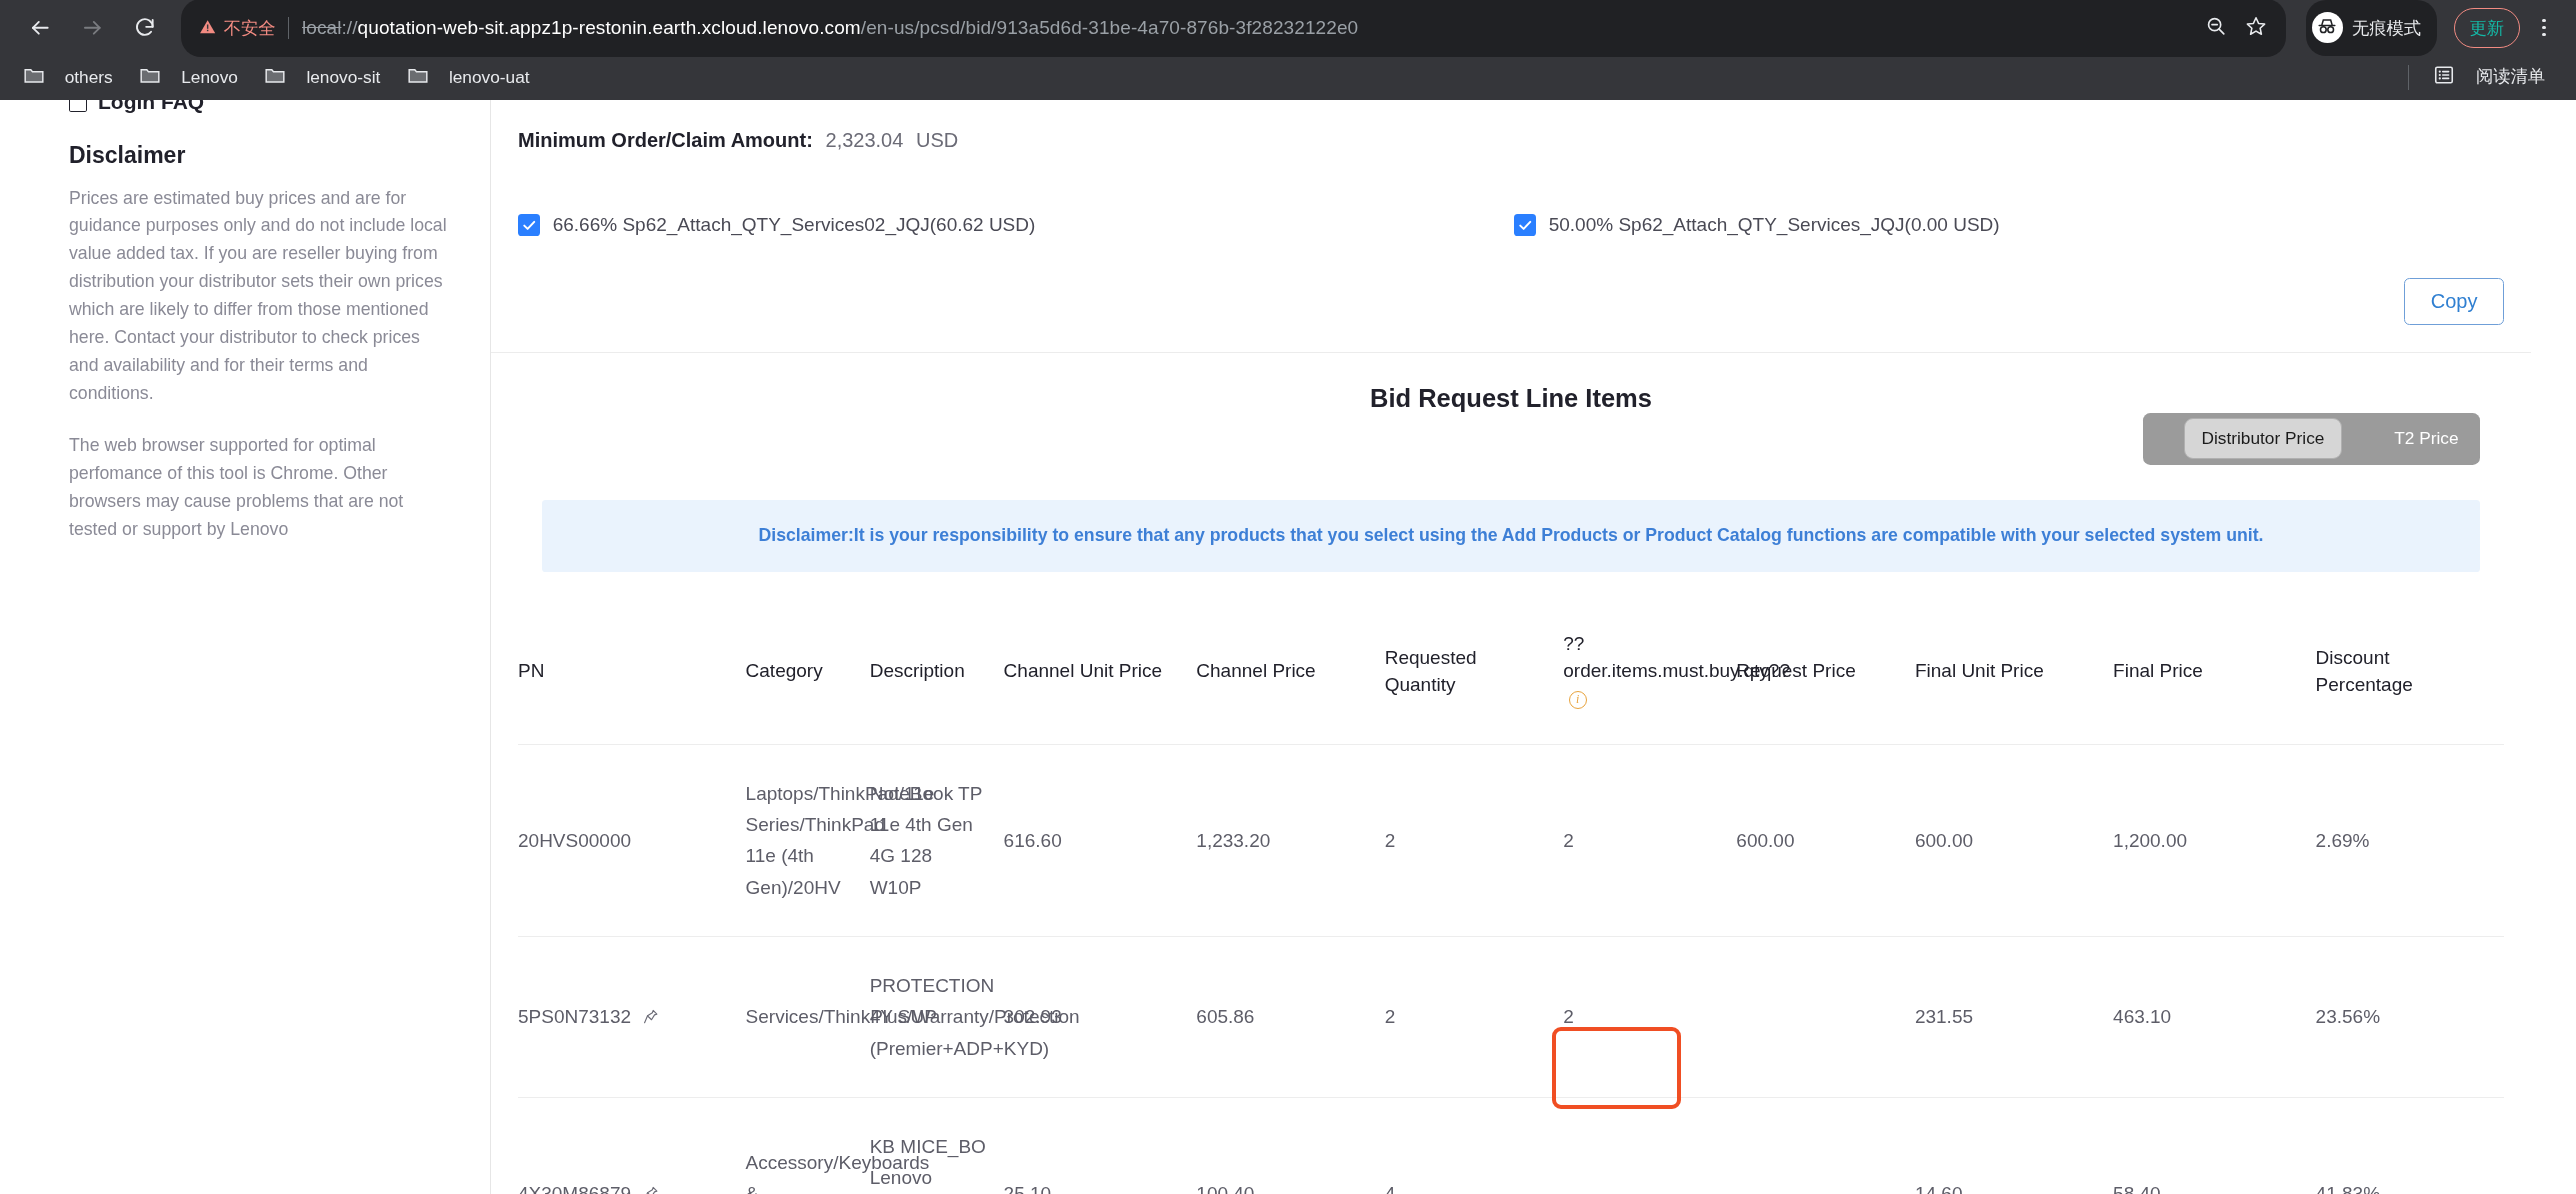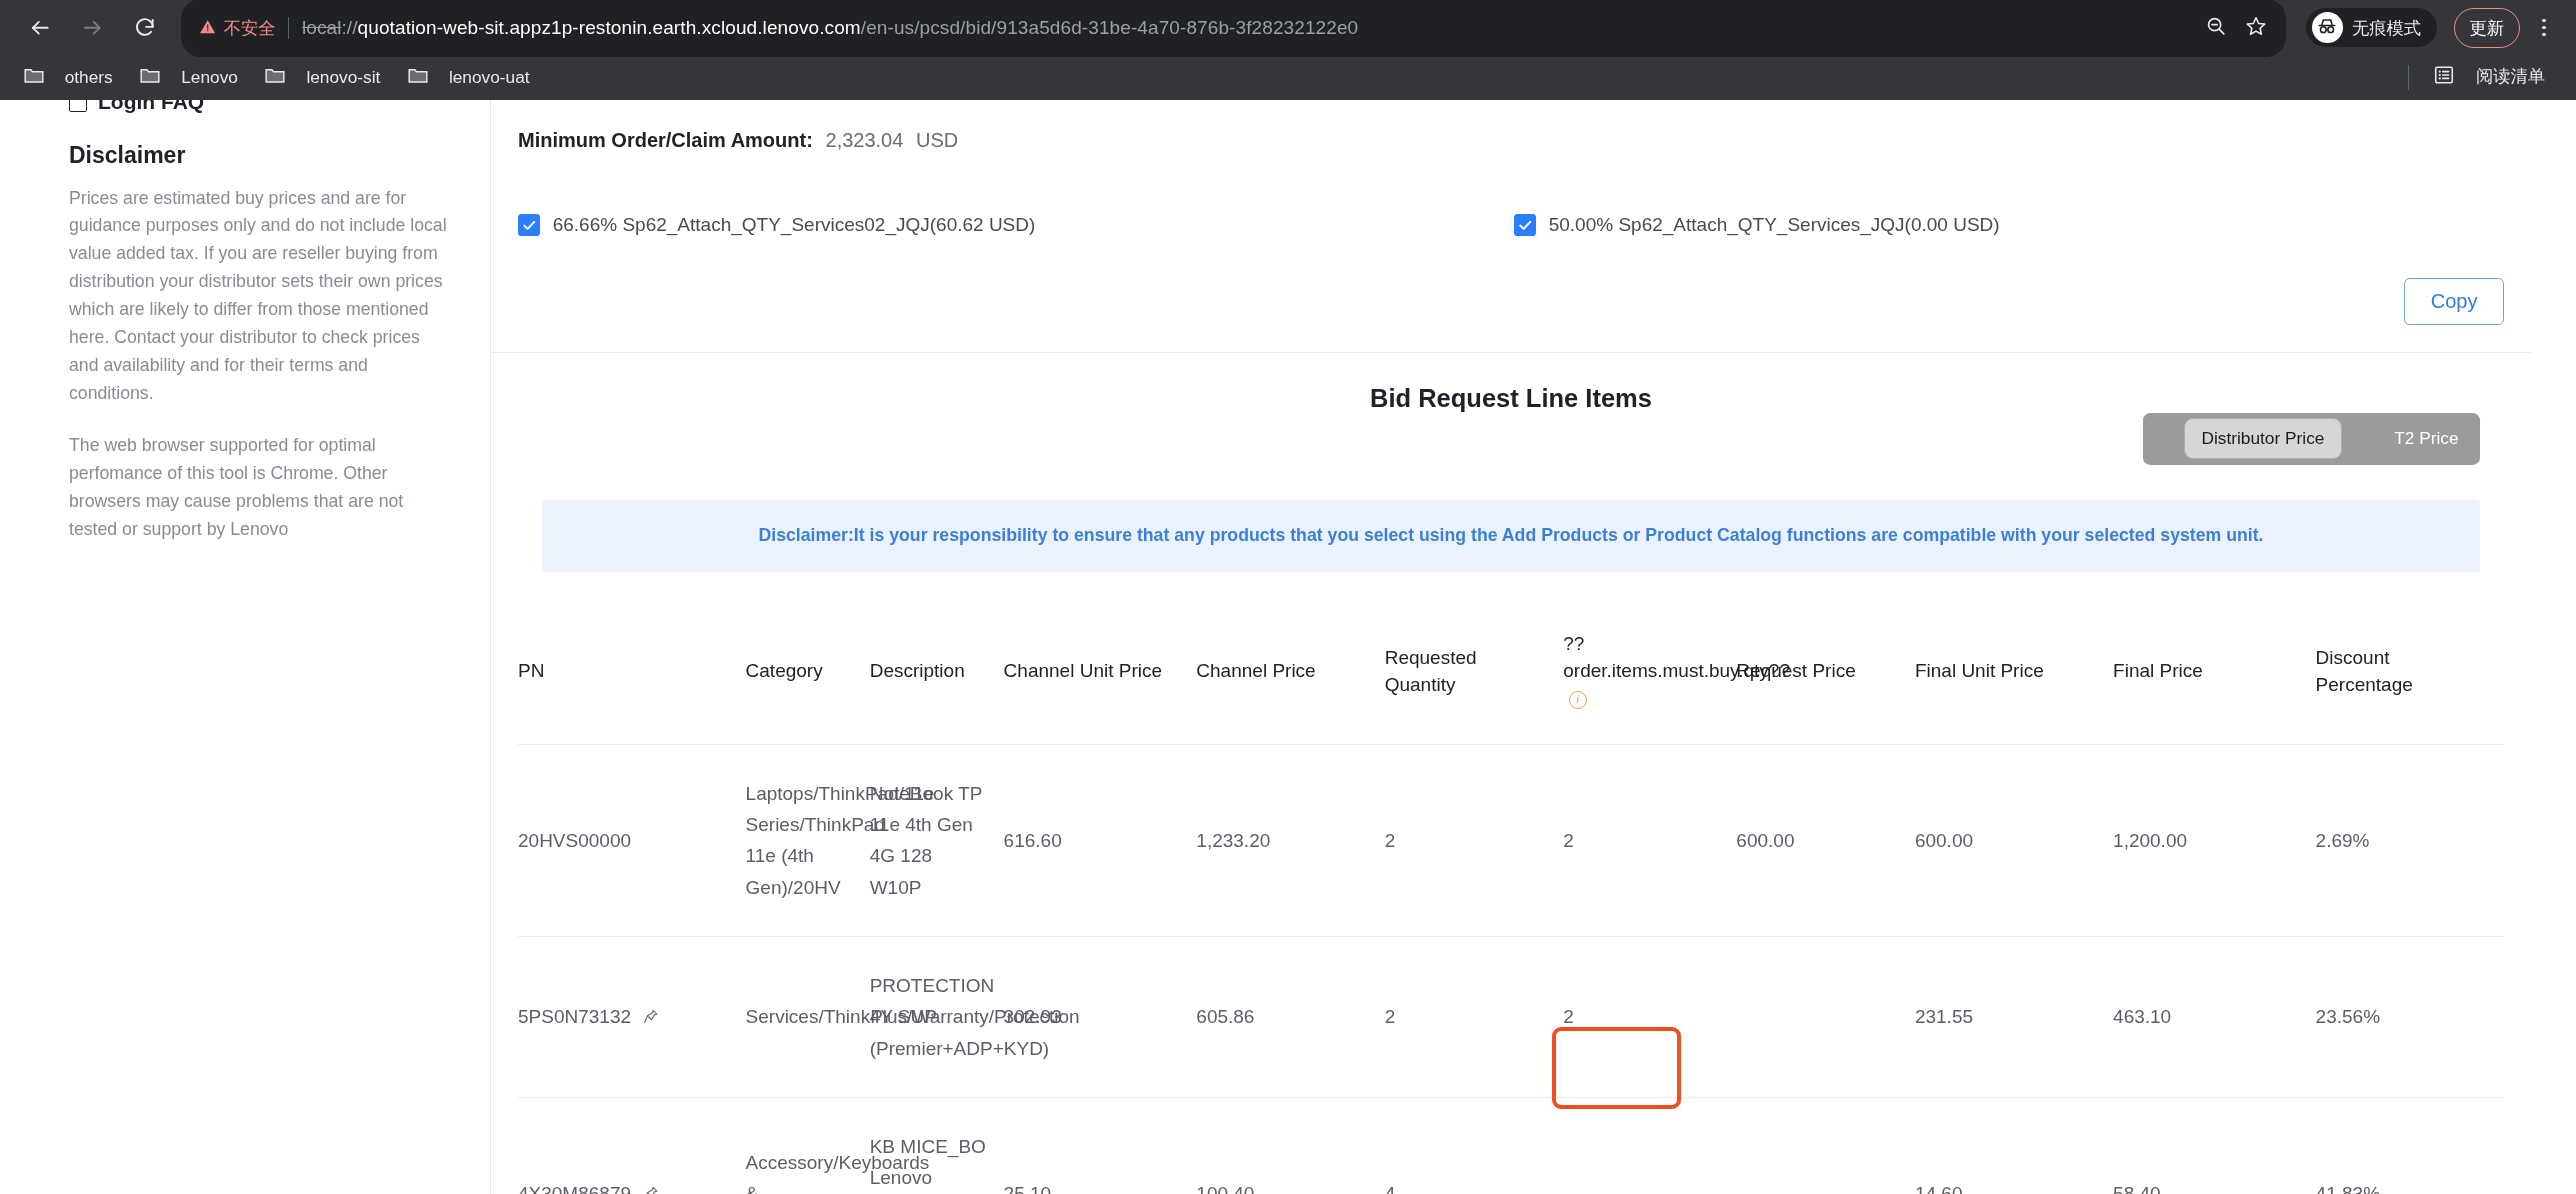--- a/index.html
+++ b/index.html
@@ -39,34 +39,34 @@
   .url .scheme { color:#9aa0a6; text-decoration:line-through; text-decoration-color:#9aa0a6; }
   .url .host { color:#ffffff; font-weight:400; }
   .url .path { color:#9aa0a6; }
 
   .omni-actions { display:flex; align-items:center; gap:3.6px; margin-left:auto; flex:0 0 auto; padding-left:14.5px;}
   .icon-btn {
     width:36px; height:36px; border-radius:50%;
     display:flex; align-items:center; justify-content:center; color:#e8eaed;
   }
   .incognito-chip {
-    height:39px; border-radius:20px; background:#202124;
+    height:56px; border-radius:20px; background:#202124;
     display:flex; align-items:center; gap:9px; padding:0 16.4px 0 5.5px;
     margin-left:9px; flex:0 0 auto;
   }
   .incog-avatar {
     width:31px; height:31px; border-radius:50%; background:#ffffff;
     display:flex; align-items:center; justify-content:center; color:#202124;
   }
   .incog-label { color:#e8eaed; font-size:17.3px; white-space:nowrap; }
   .update-chip {
     height:40px; border-radius:20px; border:0.9px solid #f28b82;
     display:flex; align-items:center; padding:0 14.5px; margin-left:11px; flex:0 0 auto;
   }
-  .update-label { color:#ffffff; font-size:17.3px; white-space:nowrap; }
+  .update-label { color:#14b8a6; font-size:17.3px; white-space:nowrap; }
   .kebab { width:31px; height:40px; display:flex; flex-direction:column; align-items:center;
            justify-content:center; gap:3.6px; margin-left:3.6px; flex:0 0 auto; }
   .kebab i { width:3.6px; height:3.6px; border-radius:50%; background:#e8eaed; display:block; }
 
   
   .bookmarks {
     height:45px; display:flex; align-items:center; padding:0 12.7px; gap:5.5px;
     background:#35363a;
   }
   .bm {

